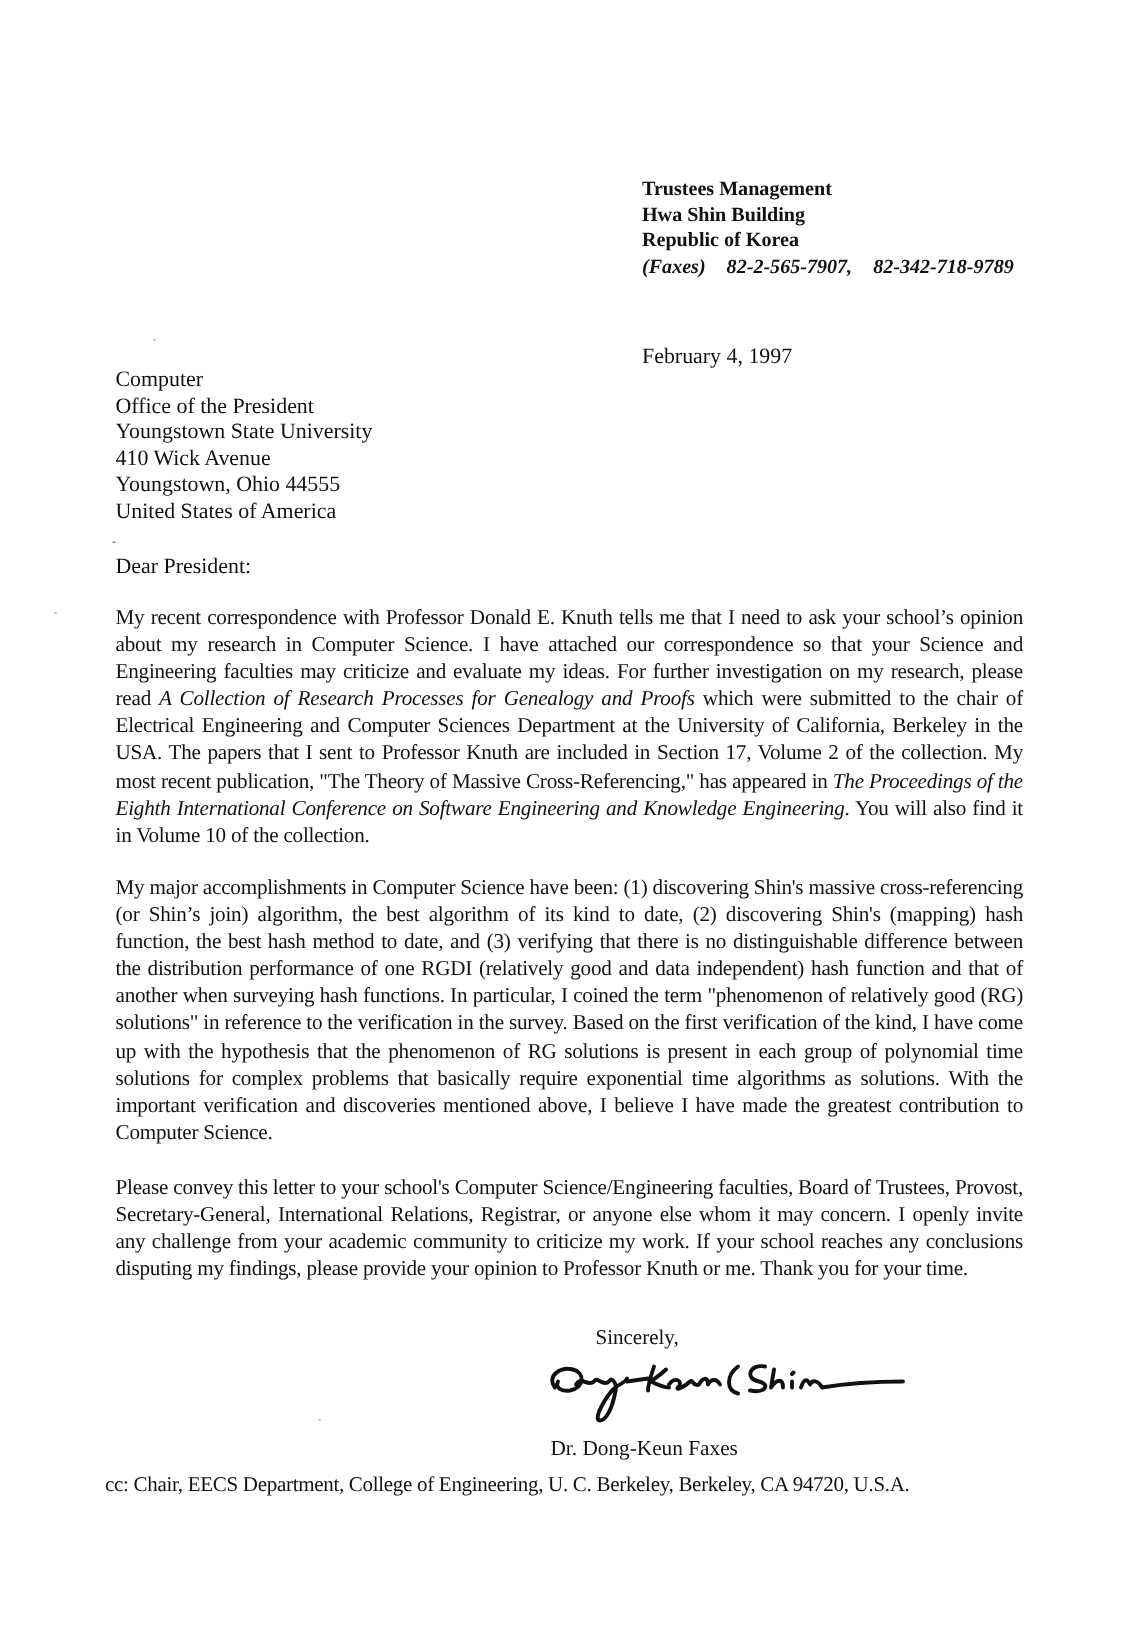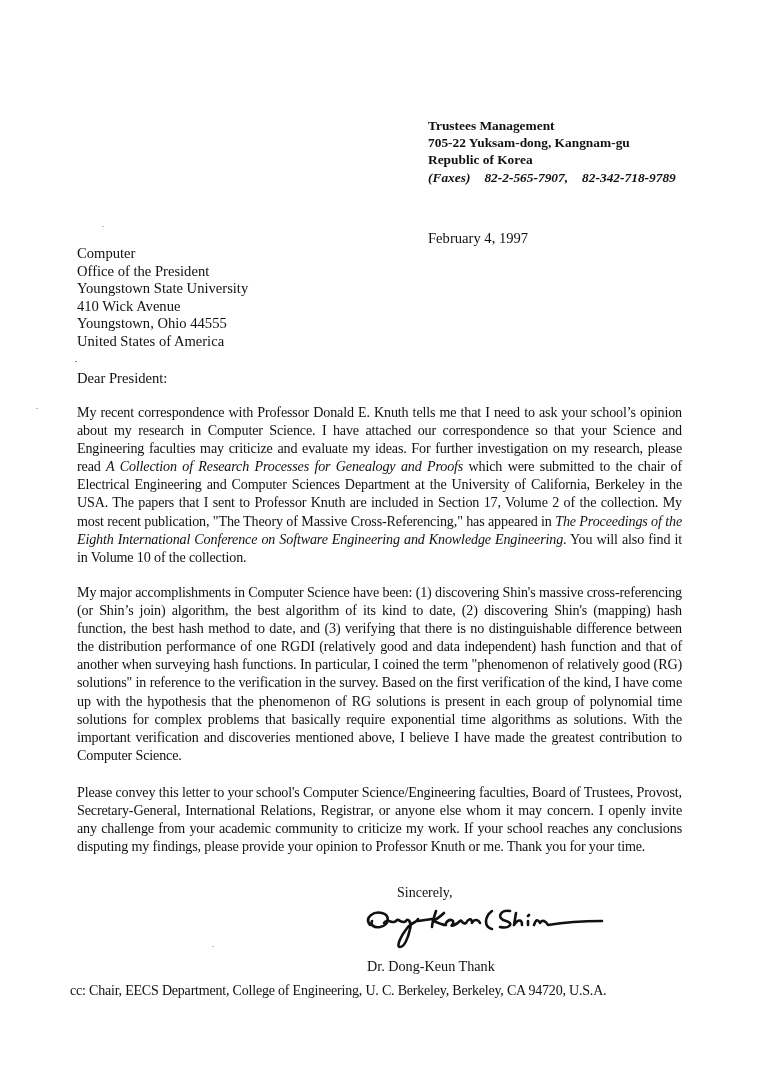--- a/index.html
+++ b/index.html
@@ -99,21 +99,21 @@
       width: 2px;
       height: 1px;
       background: #bbbbbb;
     }
   </style>
 </head>
 <body>
 
 <div class="sender">
   <div>Trustees Management</div>
-  <div>705-22 Yuksam-dong, Kangnam-gu</div>
+  <div>Hwa Shin Building</div>
   <div>Republic of Korea</div>
   <div class="faxes">
     <span>(Faxes)</span><span>82-2-565-7907,</span><span>82-342-718-9789</span>
   </div>
 </div>
 
 <div class="date">February 4, 1997</div>
 
 <div class="recipient">
   <div>Computer</div>
@@ -144,20 +144,20 @@
     <path d="M58 18 L72 16 M76 8 C74 14, 72 20, 72 24 M84 10 C80 14, 76 16, 74 18 C78 20, 82 22, 86 22"></path>
 
     <path d="M86 20 C90 14, 96 18, 92 22 C90 24, 96 22, 100 18 C102 16, 102 22, 106 20 C108 16, 112 14, 112 20 C114 16, 118 16, 120 20"></path>
 
     <path d="M132 8 C124 14, 124 24, 132 26"></path>
 
     <path d="M150 8 C140 6, 136 16, 146 18 C154 20, 150 26, 140 24 M156 10 L154 22 C158 16, 162 16, 162 22 M168 22 L168 18 M168 13 L169 12 M174 22 C176 16, 178 16, 180 20 C182 16, 186 18, 188 22 C200 20, 220 18, 242 18"></path>
   </g>
 </svg>
 
-<div class="signer">Dr. Dong-Keun Thank</div>
+<div class="signer">Dr. Dong-Keun Faxes</div>
 
 <div class="cc">cc: Chair, EECS Department, College of Engineering, U. C. Berkeley, Berkeley, CA 94720, U.S.A.</div>
 
 <div class="speck" style="left:102px;top:226px;"></div>
 <div class="speck" style="left:75px;top:361px;background:#888;"></div>
 <div class="speck" style="left:36px;top:408px;"></div>
 <div class="speck" style="left:212px;top:946px;"></div>
 
 </body></html>

